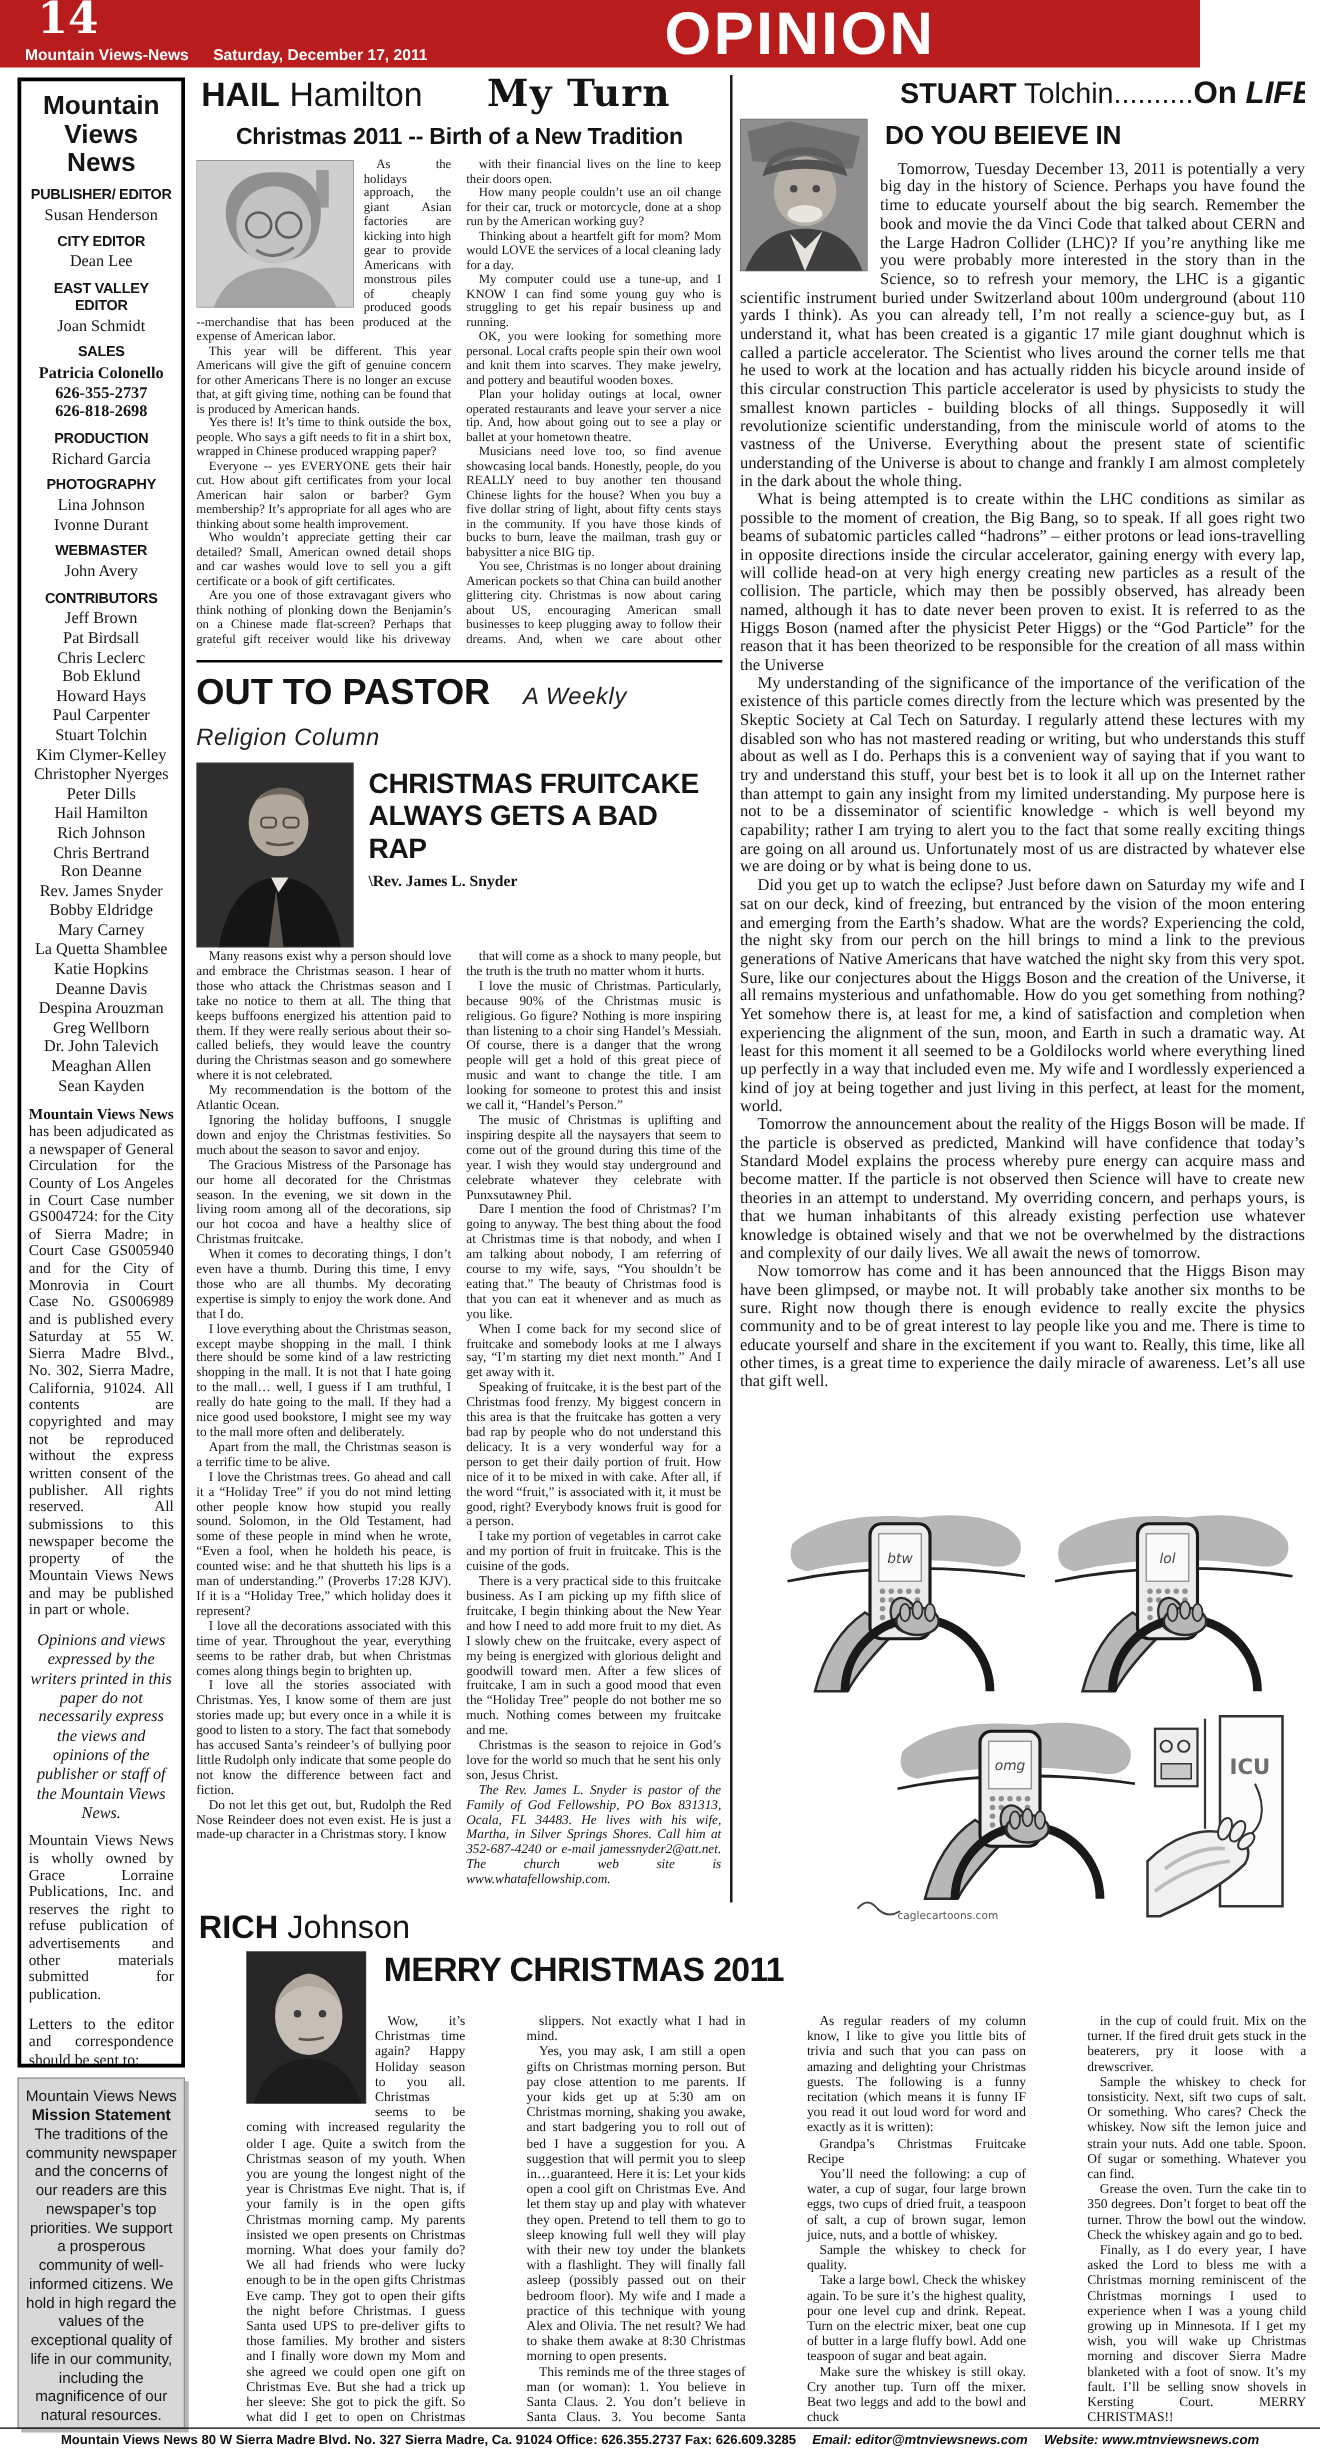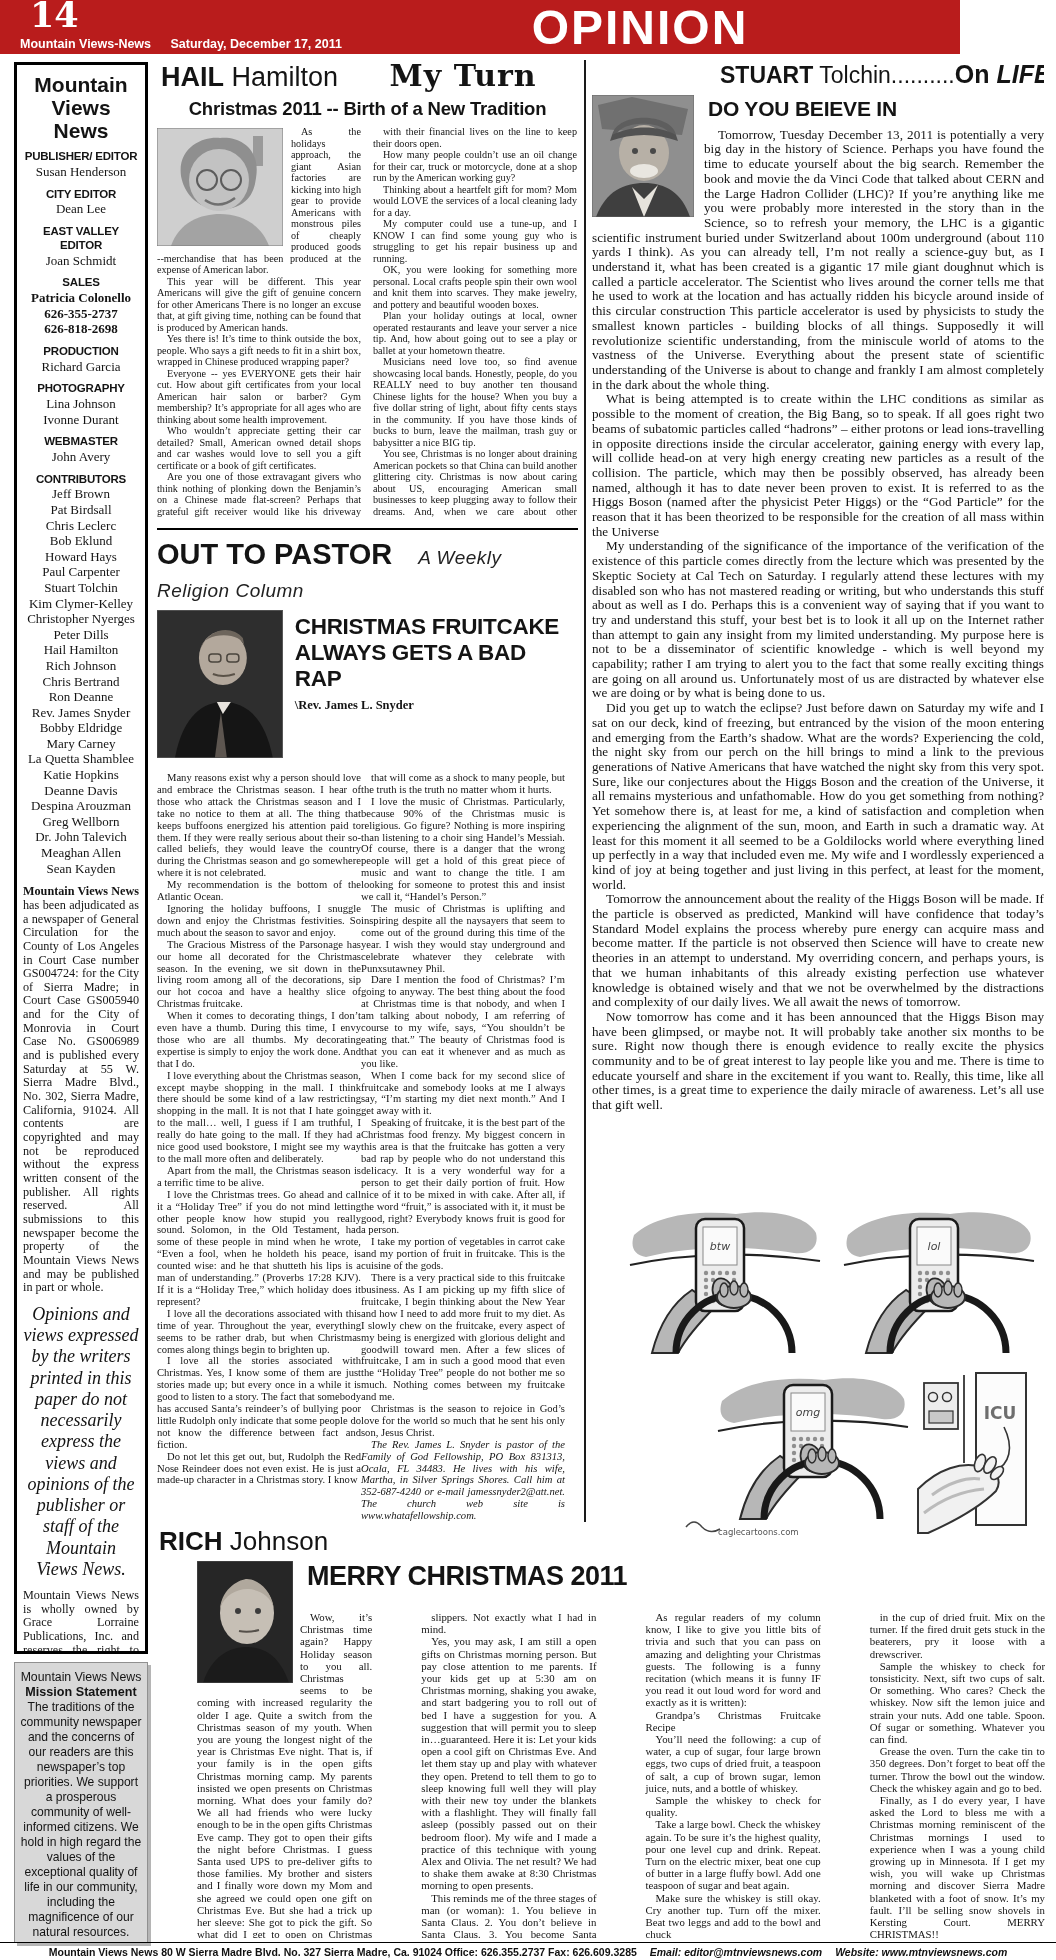--- a/index.html
+++ b/index.html
@@ -12,21 +12,21 @@
   #issue-line .date{margin-left:16px;}
   #section-title{position:absolute;left:640px;top:0px;transform:translateX(-50%);font-family:"Liberation Sans",sans-serif;font-weight:bold;font-size:48px;letter-spacing:2px;}
   
   #sidebar{position:absolute;left:14px;top:62px;width:134px;height:1592px;border:3px solid #000;background:#fff;padding:8px 6px;text-align:center;overflow:hidden;}
   .sb-title{font-family:"Liberation Sans",sans-serif;font-weight:bold;font-size:21px;line-height:1.1;}
   .sb-sec{margin-top:8px;}
   .sb-head{font-family:"Liberation Sans",sans-serif;font-weight:bold;font-size:11.5px;line-height:1.2;letter-spacing:-0.2px;}
   .name{font-size:13px;line-height:1.2;}
   .bold-names .name{font-weight:bold;}
   .sb-legal,.sb-own{font-size:12.2px;line-height:1.12;text-align:justify;margin-top:9px;}
-  .sb-opinions{font-style:italic;font-size:18px;line-height:1.18;text-align:center;margin-top:9px;}
+  .sb-opinions{font-style:italic;font-size:13px;line-height:1.18;text-align:center;margin-top:9px;}
   .sb-letters{font-size:12.6px;line-height:1.15;text-align:justify;margin-top:9px;}
   #mission{position:absolute;left:14px;top:1662px;width:134px;height:281px;background:#d8d8d8;border:1px solid #909090;box-shadow:3px 3px 0 #b5b5b5;padding:7px 4px;text-align:center;font-family:"Liberation Sans",sans-serif;overflow:hidden;}
   .ms-t1{font-size:12.3px;line-height:1.2;}
   .ms-t2{font-weight:bold;font-size:12.6px;line-height:1.2;}
   .ms-body{font-size:12.1px;line-height:1.24;}
   
   #left-region{position:absolute;left:157px;top:56px;width:421px;height:1472px;overflow:hidden;}
   #vrule{position:absolute;left:584px;top:60px;width:1.5px;height:1462px;background:#1a1a1a;}
   #right-region{position:absolute;left:592px;top:56px;width:452px;height:1884px;overflow:hidden;}
   
@@ -39,21 +39,21 @@
   .ncol{width:204px;}
   .para{text-align:justify;font-size:10.2px;line-height:11.5px;text-indent:10px;}
   #ham-rule{border-top:2px solid #000;margin:10px 0 4px;}
   
   #pastor-kicker{font-size:29px;font-weight:bold;padding-top:4px;}
   .tagline{font-weight:normal;font-style:italic;font-size:19px;margin-left:18px;color:#222;letter-spacing:0.5px;}
   #pastor-header{display:flex;gap:12px;margin-top:6px;}
   .p-right{padding-top:4px;}
   .p-head{font-family:"Liberation Sans",sans-serif;font-weight:bold;font-size:22.5px;line-height:1.15;letter-spacing:-0.3px;}
   .byline{font-weight:bold;font-size:12.5px;margin-top:6px;}
-  #pastor-cols{display:flex;margin-top:14px;height:832px;overflow:hidden;}
+  #pastor-cols{display:flex;gap:12px;margin-top:2px;height:832px;overflow:hidden;}
   #pastor-cols .para{font-size:10.6px;line-height:11.9px;}
   .bio .para,.bio{font-style:italic;}
   
   #tol-kicker{font-size:23px;padding:4px 0 2px 128px;white-space:nowrap;}
   .on{font-weight:bold;font-size:25px;}
   .life{font-weight:bold;font-style:italic;font-size:25px;}
   #tol-body{height:1106px;overflow:hidden;}
   .photo{float:left;}
   #tol-photo{width:102px;height:122px;margin:4px 10px 4px 0;}
   #tol-headline{font-family:"Liberation Sans",sans-serif;font-weight:bold;font-size:21px;line-height:1.75;margin-left:116px;letter-spacing:-0.2px;}
@@ -474,21 +474,21 @@
               <p class="para">As regular readers of my column know, I like to give you little bits of trivia and such that you can pass on amazing and delighting your Christmas guests. The following is a funny recitation (which means it is funny IF you read it out loud word for word and exactly as it is written):</p>
               <p class="para">Grandpa’s Christmas Fruitcake Recipe</p>
               <p class="para">You’ll need the following: a cup of water, a cup of sugar, four large brown eggs, two cups of dried fruit, a teaspoon of salt, a cup of brown sugar, lemon juice, nuts, and a bottle of whiskey.</p>
               <p class="para">Sample the whiskey to check for quality.</p>
               <p class="para">Take a large bowl. Check the whiskey again. To be sure it’s the highest quality, pour one level cup and drink. Repeat. Turn on the electric mixer, beat one cup of butter in a large fluffy bowl. Add one teaspoon of sugar and beat again.</p>
               <p class="para">Make sure the whiskey is still okay. Cry another tup. Turn off the mixer. Beat two leggs and add to the bowl and chuck</p>
             </div>
         </div>
         <div class="rcol pad-top">
           <div>
-              <p class="para">in the cup of dried fruit. Mix on the turner. If the fired druit gets stuck in the beaterers, pry it loose with a drewscriver.</p>
+              <p class="para">in the cup of could fruit. Mix on the turner. If the fired druit gets stuck in the beaterers, pry it loose with a drewscriver.</p>
               <p class="para">Sample the whiskey to check for tonsisticity. Next, sift two cups of salt. Or something. Who cares? Check the whiskey. Now sift the lemon juice and strain your nuts. Add one table. Spoon. Of sugar or something. Whatever you can find.</p>
               <p class="para">Grease the oven. Turn the cake tin to 350 degrees. Don’t forget to beat off the turner. Throw the bowl out the window. Check the whiskey again and go to bed.</p>
               <p class="para">Finally, as I do every year, I have asked the Lord to bless me with a Christmas morning reminiscent of the Christmas mornings I used to experience when I was a young child growing up in Minnesota. If I get my wish, you will wake up Christmas morning and discover Sierra Madre blanketed with a foot of snow. It’s my fault. I’ll be selling snow shovels in Kersting Court. MERRY CHRISTMAS!!</p>
             </div>
         </div>
       </div>
     </div>
   </div>
 
   <div id="footer">

